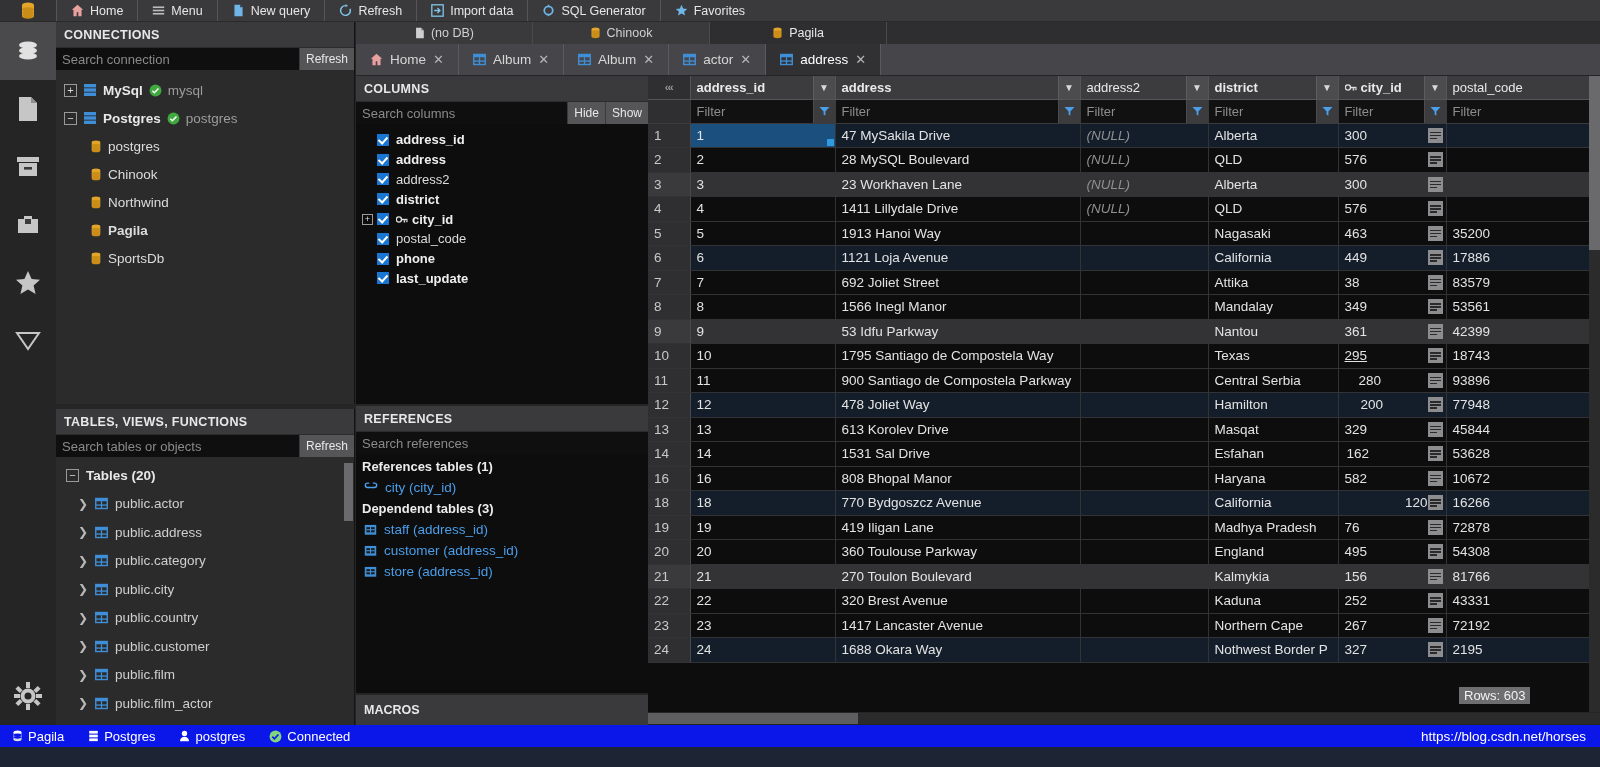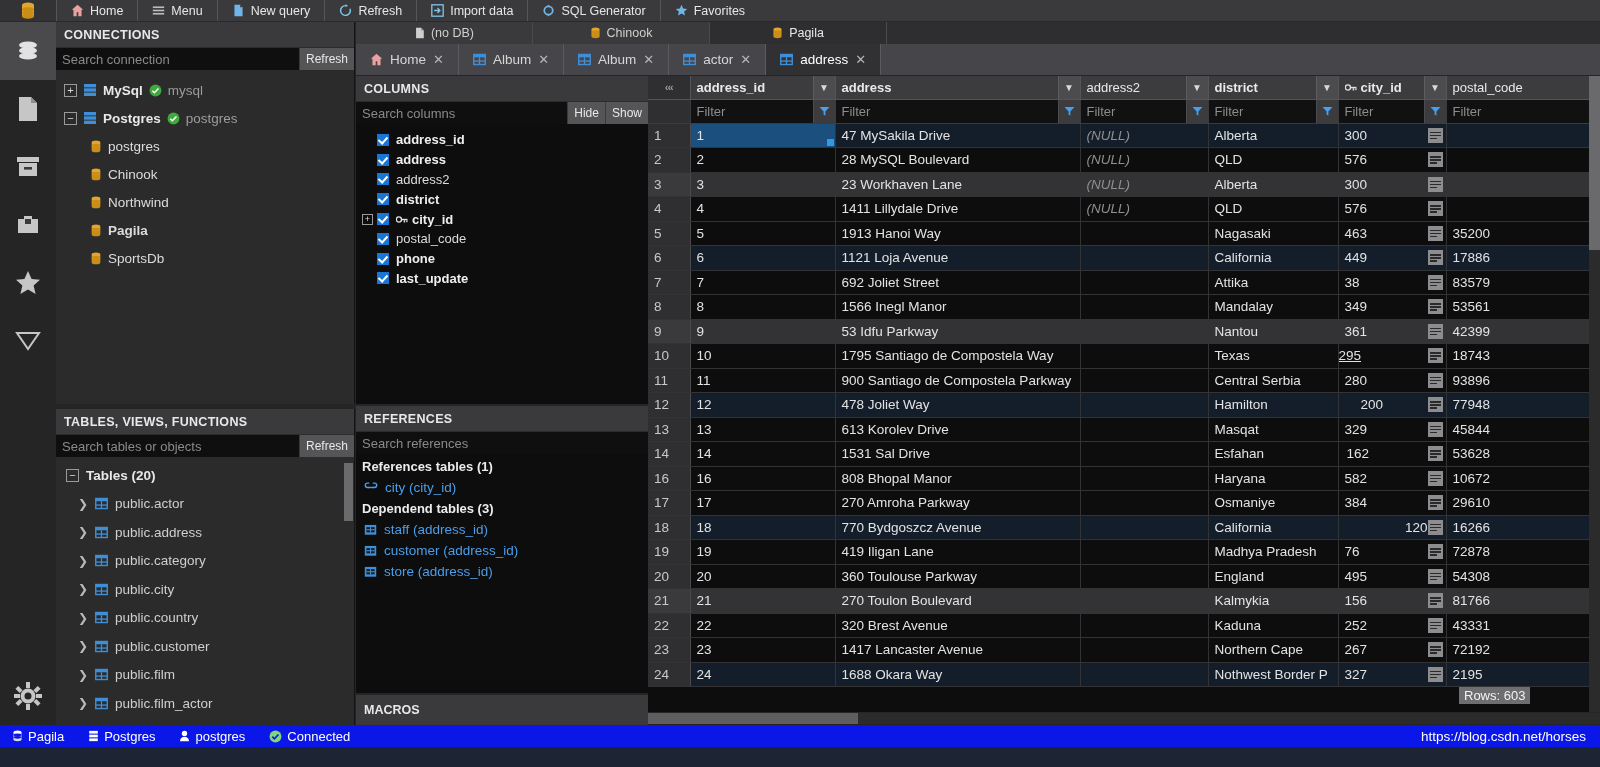--- a/index.html
+++ b/index.html
@@ -1176,39 +1176,39 @@
           <td>42399</td>
         </tr>
         <tr class="data-row odd">
           <td class="rownum">10</td>
           <td>10</td>
           <td>1795 Santiago de Compostela Way</td>
           <td></td>
           <td>Texas</td>
           <td style="padding-left: 0px;">
             <div class="cityid-cell">
-              <span class="cityid-val" style="padding-left: 0; text-decoration: underline;">295</span>
+              <span class="cityid-val" style="padding-left: 6px; text-decoration: underline;">295</span>
               <span class="lookup-ico">
                 <i></i>
                 <i></i>
                 <i></i>
               </span>
             </div>
           </td>
           <td>18743</td>
         </tr>
         <tr class="data-row odd">
           <td class="rownum">11</td>
           <td>11</td>
           <td>900 Santiago de Compostela Parkway</td>
           <td></td>
           <td>Central Serbia</td>
           <td style="padding-left: 0px;">
             <div class="cityid-cell">
-              <span class="cityid-val" style="padding-left: 6px;">280</span>
+              <span class="cityid-val" style="padding-left: 20px;">280</span>
               <span class="lookup-ico">
                 <i></i>
                 <i></i>
                 <i></i>
               </span>
             </div>
           </td>
           <td>93896</td>
         </tr>
         <tr class="data-row sel">
@@ -1275,38 +1275,20 @@
             <div class="cityid-cell">
               <span class="cityid-val" style="padding-left: 6px;">582</span>
               <span class="lookup-ico">
                 <i></i>
                 <i></i>
                 <i></i>
               </span>
             </div>
           </td>
           <td>10672</td>
-        </tr>
-        <tr class="data-row odd">
-          <td class="rownum">17</td>
-          <td>17</td>
-          <td>270 Amroha Parkway</td>
-          <td></td>
-          <td>Osmaniye</td>
-          <td style="padding-left: 0px;">
-            <div class="cityid-cell">
-              <span class="cityid-val" style="padding-left: 6px;">384</span>
-              <span class="lookup-ico">
-                <i></i>
-                <i></i>
-                <i></i>
-              </span>
-            </div>
-          </td>
-          <td>29610</td>
         </tr>
         <tr class="data-row sel">
           <td class="rownum">18</td>
           <td>18</td>
           <td>770 Bydgoszcz Avenue</td>
           <td></td>
           <td>California</td>
           <td style="padding-left: 12px; text-align: right;">
             <div class="cityid-cell">
               <span class="cityid-val" style="padding-left: 6px;">120</span>

